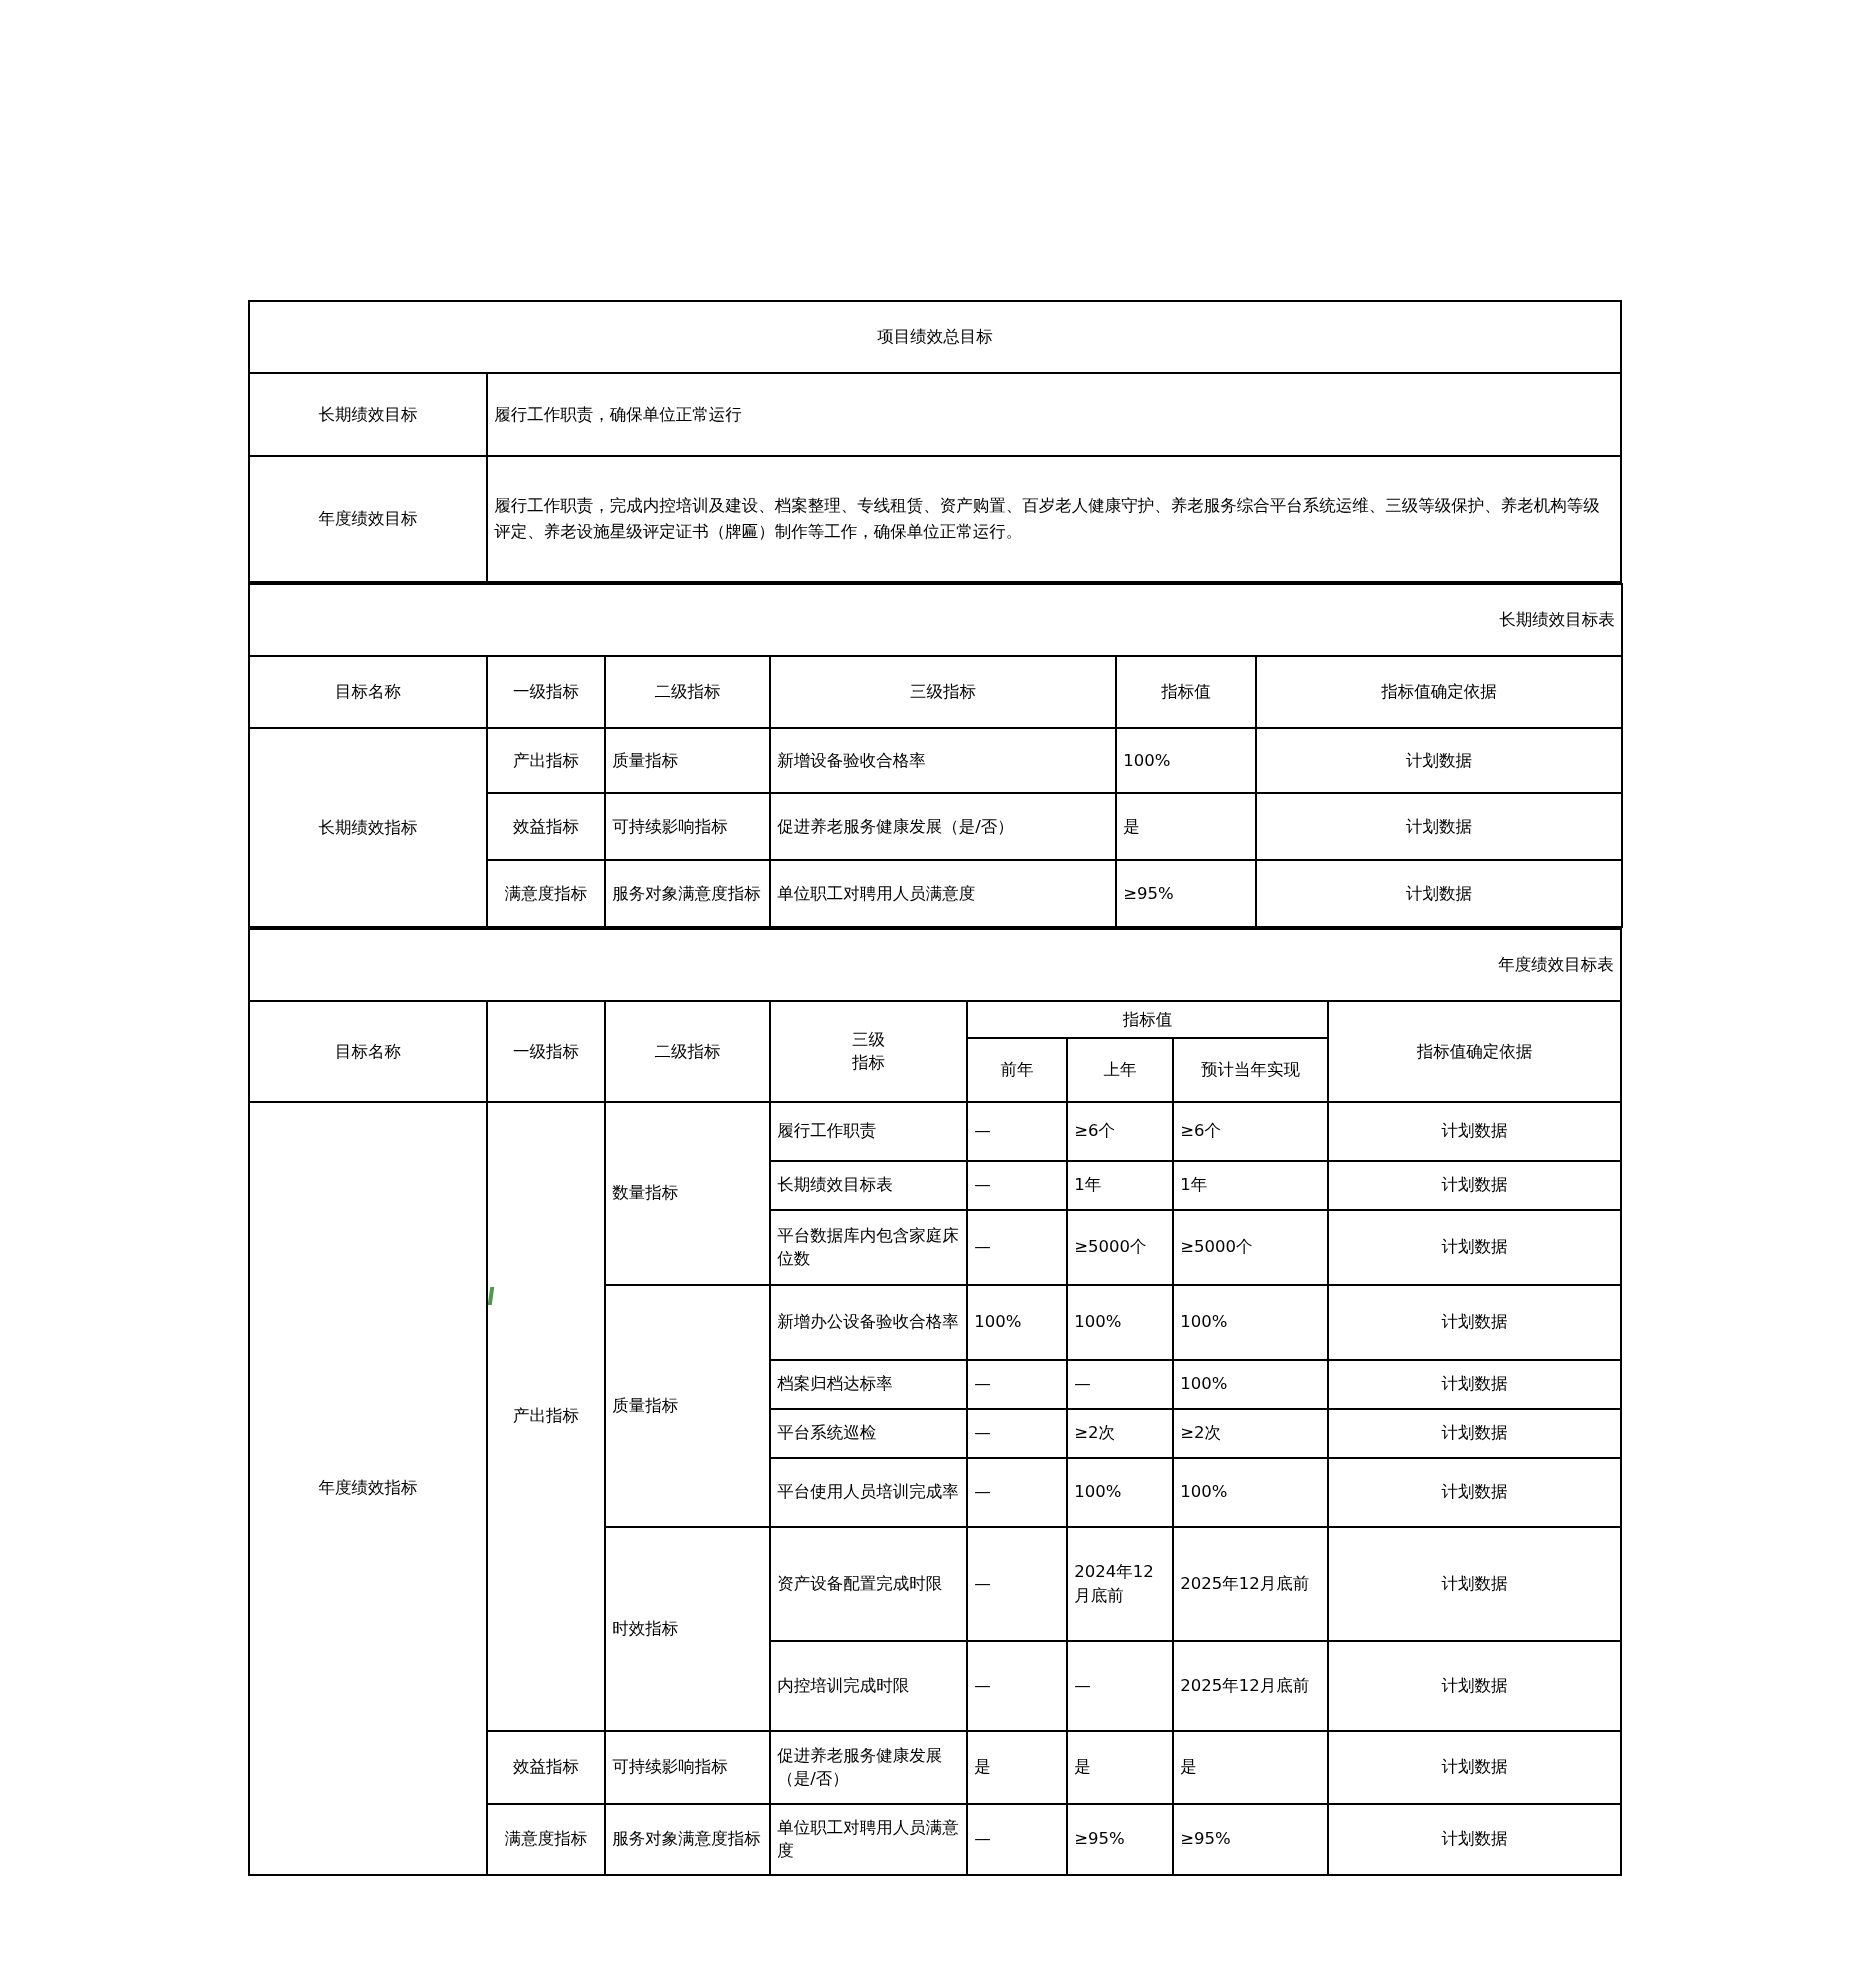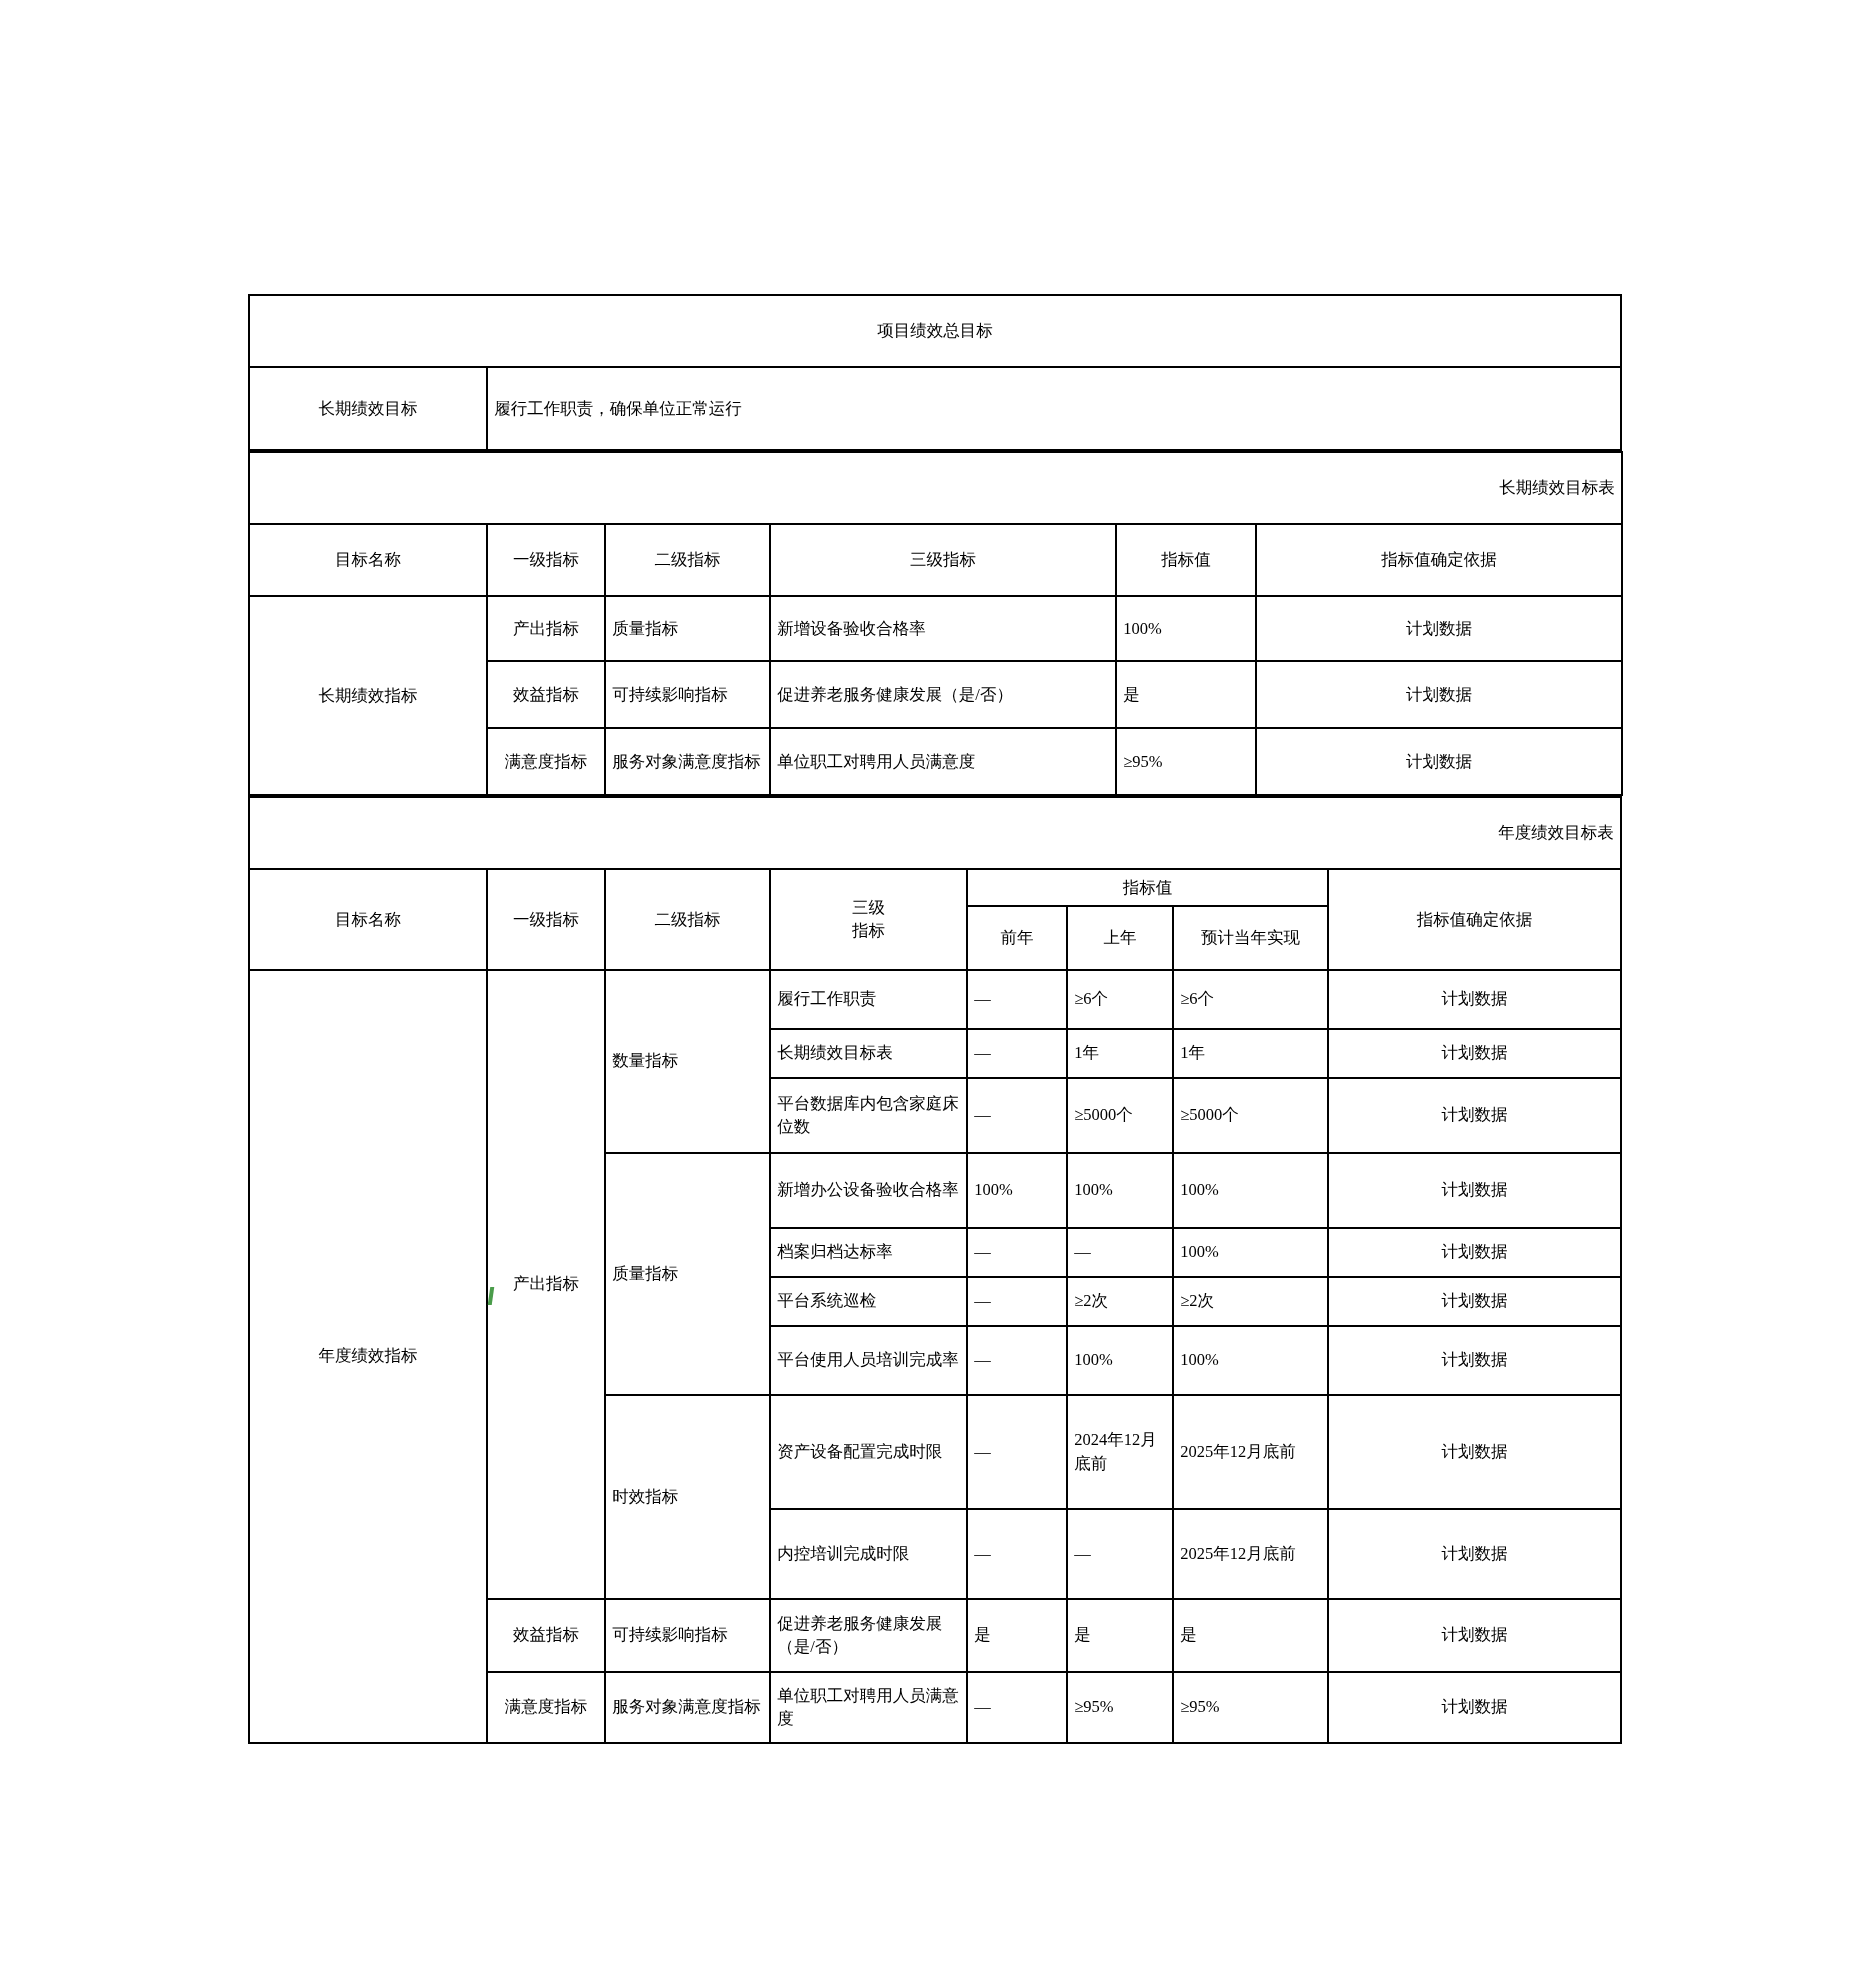--- a/index.html
+++ b/index.html
@@ -18,23 +18,22 @@
     position: relative;
     width: 1872px;
     height: 2647px;
     box-sizing: border-box;
     padding: 0;
     background: #fff;
   }
   .sheet {
     position: absolute;
     left: 248px;
-    top: 294px;
+    top: 300px;
     width: 1372px;
-    font-family: Liberation Serif, serif;
   }
   table.perf {
     border-collapse: collapse;
     width: 1372px;
     table-layout: fixed;
   }
   table.perf td, table.perf th {
     border: 1.2px solid #000;
     padding: 5.5px 6.3px;
     font-size: 16.5px;
@@ -94,20 +93,24 @@
         <col style="width:238px">
         <col style="width:1134px">
       </colgroup>
       <tbody>
         <tr class="title-row">
           <td colspan="2" class="band thick-top">项目绩效总目标</td>
         </tr>
         <tr class="tall">
           <td class="ctr band">长期绩效目标</td>
           <td class="lft band">履行工作职责，确保单位正常运行</td>
+        </tr>
+        <tr style="height:126px">
+          <td class="ctr band">年度绩效目标</td>
+          <td class="lft band" style="line-height:1.6;">履行工作职责，完成内控培训及建设、档案整理、专线租赁、资产购置、百岁老人健康守护、养老服务综合平台系统运维、三级等级保护、养老机构等级评定、养老设施星级评定证书（牌匾）制作等工作，确保单位正常运行。</td>
         </tr>
       </tbody>
     </table>
 
     <table class="perf">
       <colgroup>
         <col style="width:238px">
         <col style="width:118px">
         <col style="width:165px">
         <col style="width:346px">

